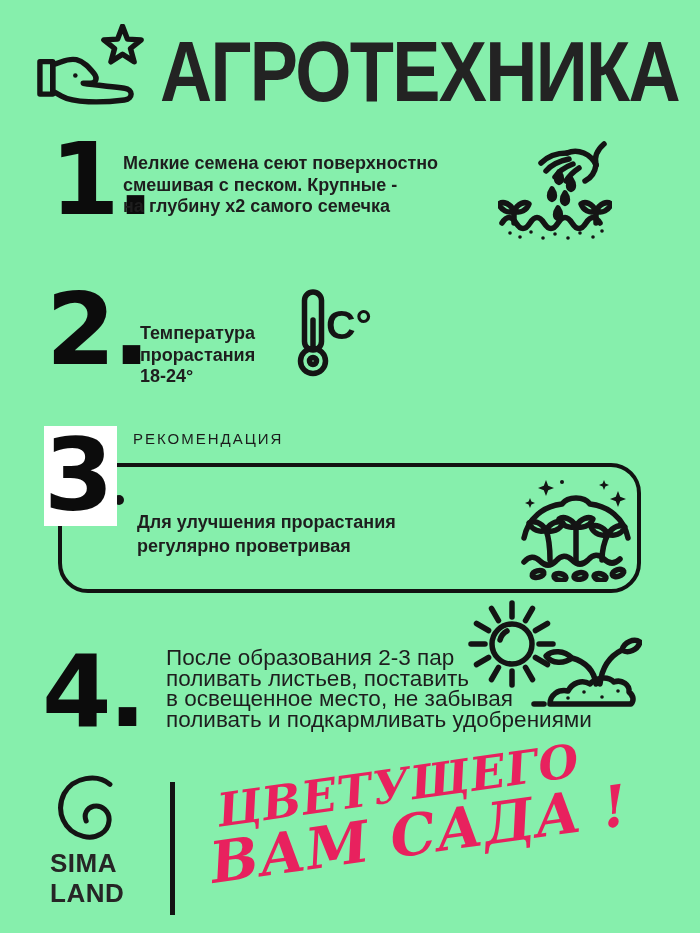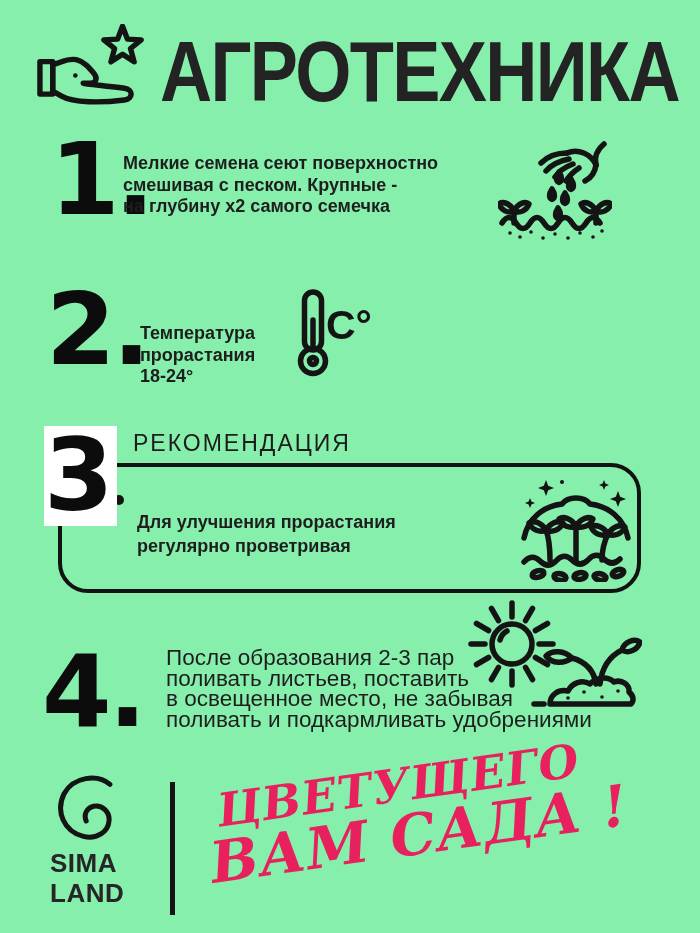--- a/index.html
+++ b/index.html
@@ -11,21 +11,21 @@
            color:#232323; letter-spacing:-2px; transform:scaleX(0.84); transform-origin:left top;
            white-space:nowrap; }
 
   .num { font-family:"DejaVu Sans", sans-serif; font-weight:700; font-size:100px; line-height:100px;
          color:#0c0c0c; letter-spacing:-3px; }
   .num-white { background:#ffffff; padding-right:6px; z-index:3; }
 
   .body-text { font-size:18px; line-height:21.5px; color:#1e1e1e; white-space:nowrap;font-weight:bold; }
   .body-text-s4 { font-size:22.5px; line-height:20.5px; color:#1e1e1e; white-space:nowrap; }
 
-  .rec-label { font-size:23px; color:#1c1c1c; letter-spacing:2px; white-space:nowrap; }
+  .rec-label { font-size:15px; color:#1c1c1c; letter-spacing:2px; white-space:nowrap; }
   .rec-box { border:4.5px solid #121212; border-radius:30px; z-index:1; }
   .dot { width:10px; height:10px; border-radius:50%; background:#121212; }
 
   .celsius { font-weight:700; font-size:41px; color:#141414; white-space:nowrap; }
 
   .brand { font-weight:700; font-size:26px; line-height:30px; color:#262626; letter-spacing:0.5px; }
   .divider { width:5px; background:#141414; }
 
   .slogan { transform:rotate(-8deg); transform-origin:left top; white-space:nowrap; }
   .slogan-l1 { font-family:"DejaVu Serif", serif; font-style:italic; font-weight:700;

